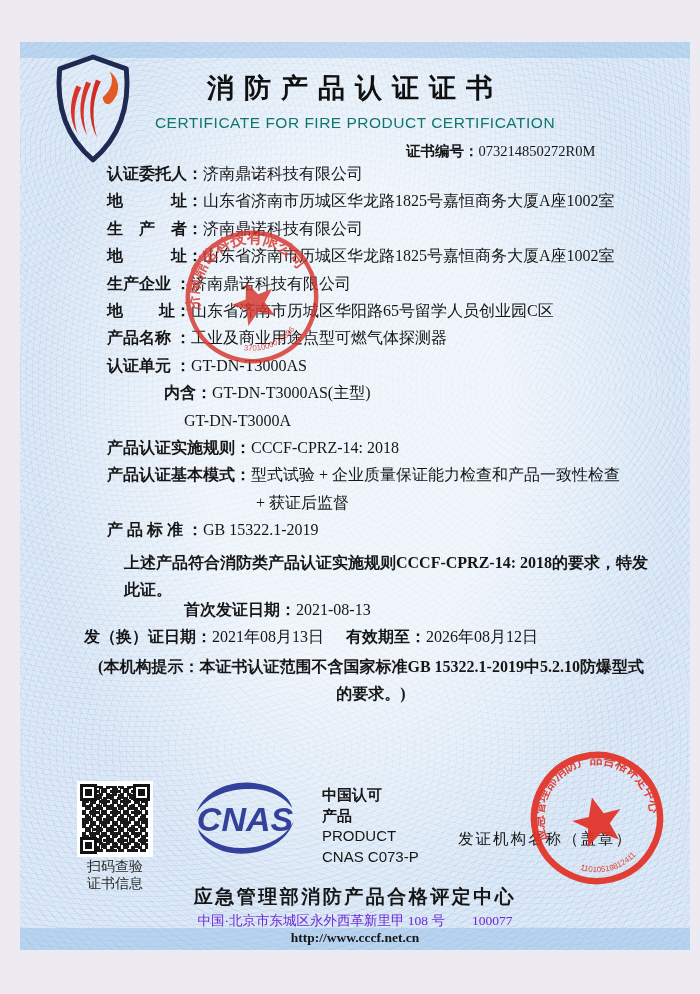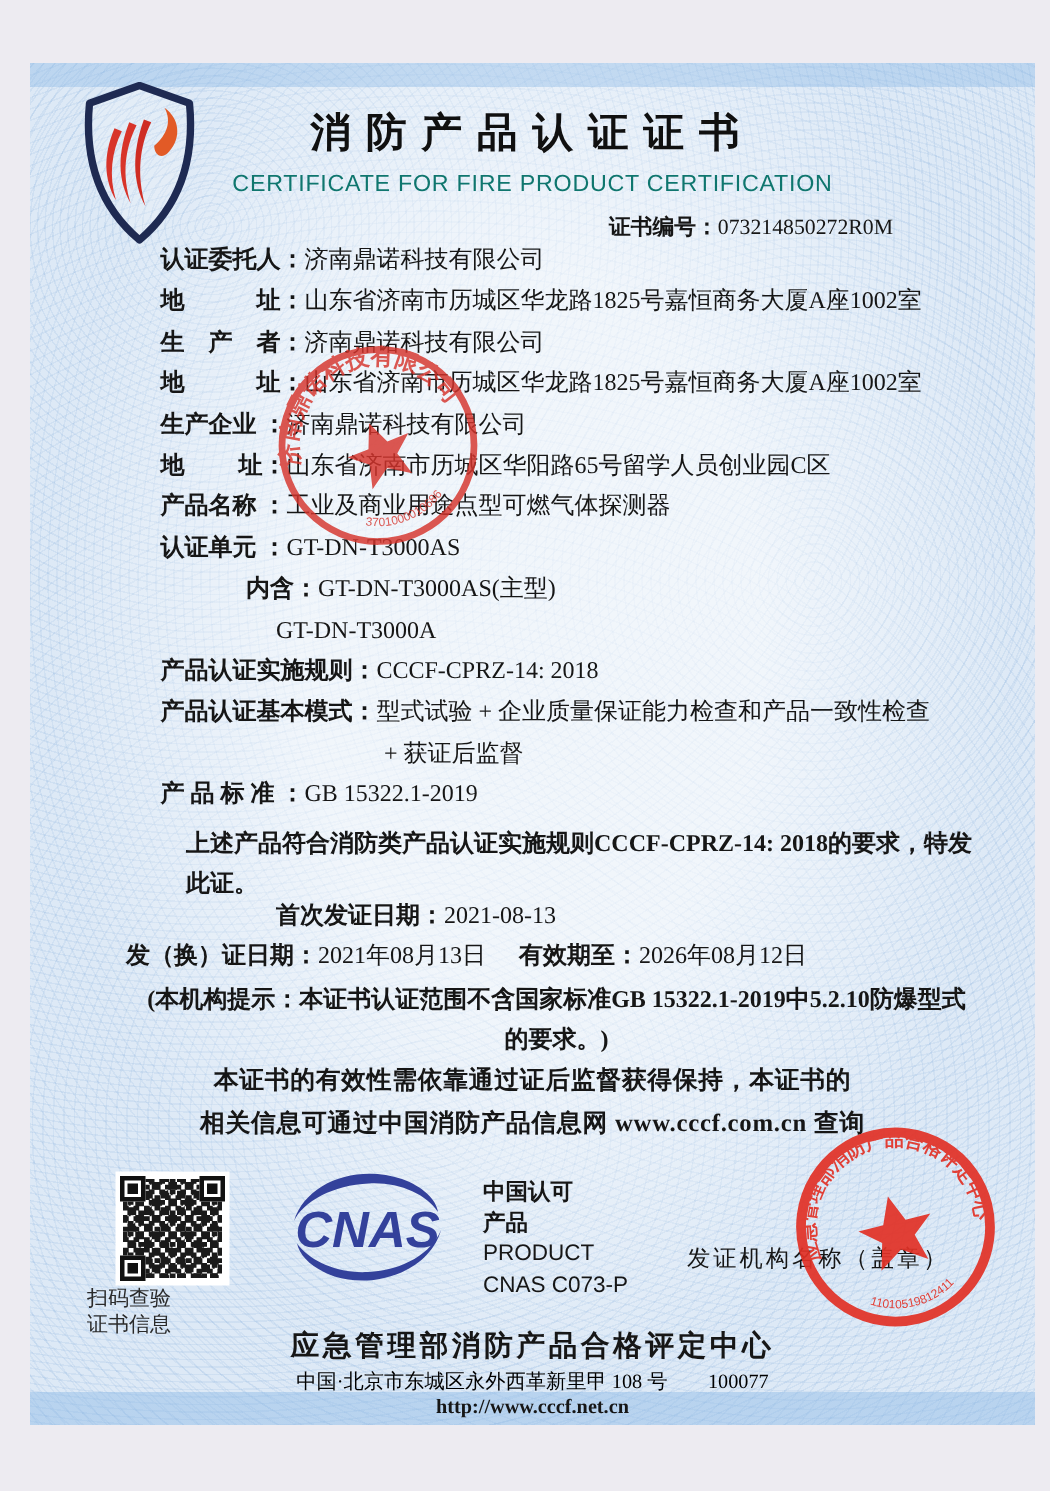--- a/index.html
+++ b/index.html
@@ -55,30 +55,30 @@
       box-shadow:0 0 0 3px #fff;}
   #qr .data{position:absolute;inset:2px;
       background-image:
         repeating-conic-gradient(#1a1a1a 0% 25%, transparent 25% 50%),
         repeating-conic-gradient(#1a1a1a 0% 25%, transparent 25% 50%);
       background-size:7px 7px, 11px 11px;
       background-position:0 0, 3px 2px;}
   .finder{position:absolute;width:17px;height:17px;border:3px solid #111;background:#fff;box-sizing:border-box;}
   .finder i{position:absolute;left:2px;top:2px;width:7px;height:7px;background:#111;display:block;}
   .f-tl{left:0;top:0;} .f-tr{right:0;top:0;} .f-bl{left:0;bottom:0;}
-  #qrcap{left:58px;top:858px;width:114px;font-size:14px;line-height:17px;color:#2a2a2a;}
+  #qrcap{left:58px;top:858px;width:114px;text-align:center;font-size:14px;line-height:17px;color:#2a2a2a;}
 
   
   #cnas{left:186px;top:780px;}
   #accred{left:322px;top:785px;font-size:15px;line-height:20.5px;font-family:"Liberation Sans","DejaVu Sans",sans-serif;}
   #accred .cn{font-weight:700;font-family:"Liberation Serif","DejaVu Serif",serif;}
 
   #issuerlabel{left:458px;top:829px;font-size:15.5px;letter-spacing:2px;}
   #centername{top:884px;font-size:19px;font-weight:700;letter-spacing:2.5px;}
-  #addr{top:912px;font-size:13.5px;color:#000000;}
+  #addr{top:912px;font-size:13.5px;color:#6d28d9;}
   #site{top:930px;font-size:13.5px;font-weight:600;}
 
   
   .seal{pointer-events:none;}
   #companyseal{left:167px;top:212px;transform:rotate(-22deg);opacity:.82;}
   #issuerseal{left:512px;top:733px;transform:rotate(-14deg);opacity:.92;}
 </style>
 </head>
 <body>
 
@@ -128,24 +128,20 @@
 
   <div id="issueline" class="abs">
     <span class="blb">发（换）证日期：</span><span>2021年08月13日</span><span class="gap"></span><span class="blb">有效期至：</span><span>2026年08月12日</span>
   </div>
 
   <div id="noteblock" class="abs ctr">
     <div>(本机构提示：本证书认证范围不含国家标准GB 15322.1-2019中5.2.10防爆型式</div>
     <div>的要求。)</div>
   </div>
 
-  <div id="validityblock" class="abs ctr">
-    <div>本证书的有效性需依靠通过证后监督获得保持，本证书的</div>
-    <div>相关信息可通过中国消防产品信息网 www.cccf.com.cn 查询</div>
-  </div>
 
   <div id="qr" class="abs">
     <span class="data"></span>
     <span class="finder f-tl">
         <i></i>
       </span>
     <span class="finder f-tr">
         <i></i>
       </span>
     <span class="finder f-bl">

